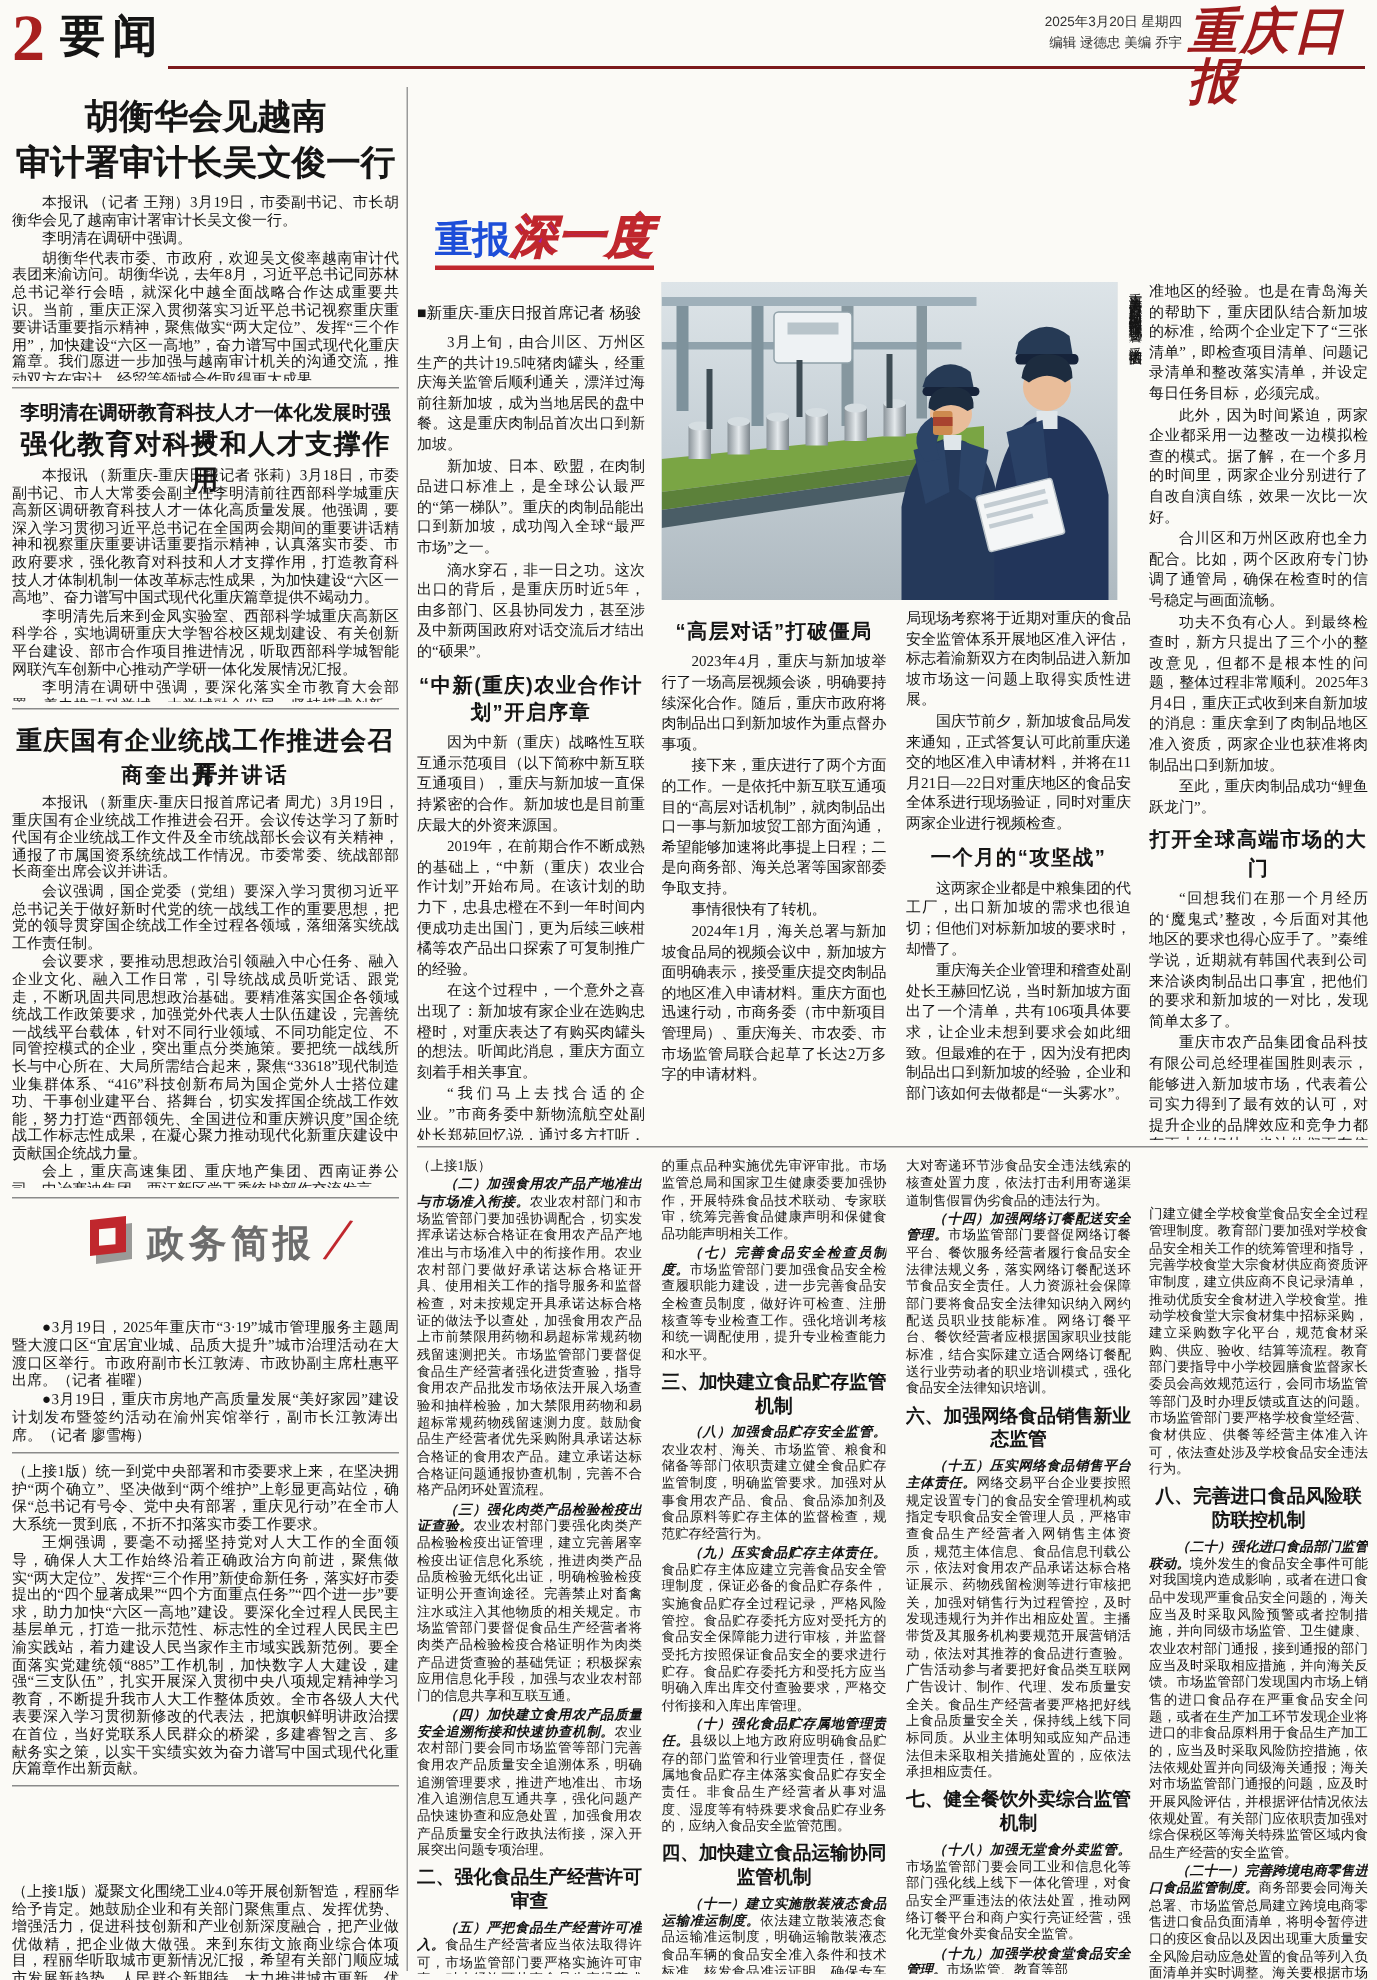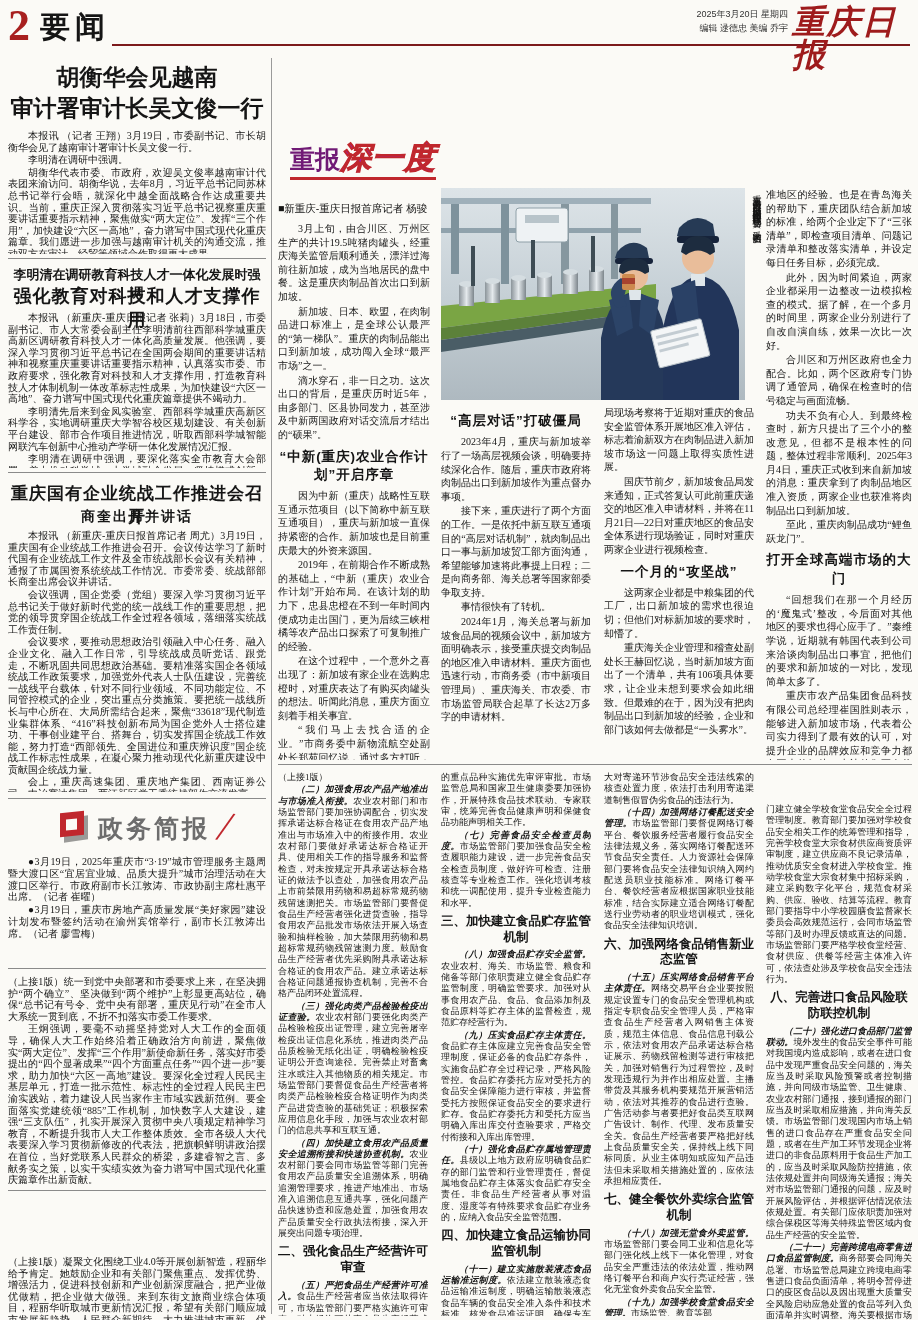--- a/index.html
+++ b/index.html
@@ -1,21 +1,21 @@
 <!DOCTYPE html>
 <html><head>
 <meta charset="utf-8">
 <style>
   html,body{margin:0;padding:0;background:#d8d6d0;}
   .page{position:relative;width:918px;height:1320px;margin:0 auto;background:#fbfaf6;
         font-family:"Liberation Serif","DejaVu Serif",serif;color:#151515;overflow:hidden;}
   .abs{position:absolute;}
   
   .pageno{font-size:44px;font-weight:bold;color:#a8201f;font-family:"Liberation Serif",serif;line-height:1;}
-  .secname{font-size:30px;font-weight:bold;font-family:Liberation Sans, sans-serif;letter-spacing:5px;line-height:1;}
+  .secname{font-size:30px;font-weight:bold;font-family:Liberation Mono, monospace;letter-spacing:5px;line-height:1;}
   .hdr-rule{height:2px;background:#7c1a1c;}
   .hdr-meta{font-size:9px;color:#333;text-align:right;line-height:1.6;font-family:"Liberation Sans",sans-serif;}
   .masthead{font-size:33px;font-weight:bold;font-style:italic;color:#9e1b1c;
             font-family:"Liberation Serif",serif;letter-spacing:2px;line-height:1;}
   
   .hrule{height:1px;background:#8a8a8a;}
   .vrule{width:1px;background:#9a9a9a;}
   
   .lt1{font-size:23px;font-weight:bold;font-family:"Liberation Sans",sans-serif;text-align:center;line-height:1.35;}
   .kicker{font-size:13px;font-weight:bold;font-family:"Liberation Sans",sans-serif;text-align:center;}
@@ -26,26 +26,26 @@
   .para{margin:0 0 1px 0;text-indent:2em;text-align:justify;}
   .para.cont{text-indent:0;}
   
   .brief-logo{display:flex;align-items:flex-start;gap:8px;}
   .cube{position:relative;width:30px;height:30px;}
   .cube .sh{position:absolute;left:4px;top:5px;width:24px;height:24px;background:#9a9a98;transform:skewY(-8deg);}
   .cube .rd{position:absolute;left:0;top:0;width:24px;height:24px;background:#c0272d;transform:skewY(-6deg);}
   .cube .wh{position:absolute;left:6px;top:7px;width:11px;height:11px;background:#fbfaf6;transform:skewY(-6deg);}
   .brief-word{font-size:25px;font-weight:bold;color:#6d6d6d;font-family:"Liberation Sans",sans-serif;letter-spacing:3px;}
   .brief-slash{color:#c0272d;font-size:24px;font-weight:bold;transform:rotate(8deg);display:inline-block;}
-  .brief-items{font-size:10px;line-height:1.18;overflow:hidden;}
+  .brief-items{font-size:10px;line-height:1.18;overflow:hidden;margin-top:24px;}
   
   .mainhead{font-size:37px;font-weight:bold;font-family:"Liberation Sans",sans-serif;text-align:center;
             line-height:1.15;letter-spacing:0px;white-space:nowrap;}
   .sdy-logo{line-height:1;white-space:nowrap;border-bottom:3px solid #c0272d;padding-bottom:4px;}
-  .sdy-a{font-size:25px;font-weight:bold;color:#701a75;font-family:"Liberation Sans",sans-serif;}
+  .sdy-a{font-size:25px;font-weight:bold;color:#1d4ed8;font-family:"Liberation Sans",sans-serif;}
   .sdy-b{font-size:31px;font-weight:bold;color:#a21caf;font-family:"Liberation Sans",sans-serif;
          -webkit-text-stroke:1px #c0272d;letter-spacing:1px;font-style:italic;}
   .byline{font-size:10.5px;font-family:"Liberation Sans",sans-serif;}
   .mcol{font-size:10px;line-height:1.36;overflow:hidden;}
   .subhead{font-size:13.5px;font-weight:bold;font-family:"Liberation Sans",sans-serif;
            text-align:center;margin:6px 0 5px 0;letter-spacing:1px;}
   .vcaption{writing-mode:vertical-rl;font-size:9px;line-height:1.25;letter-spacing:1px;overflow:hidden;}
   
   .dcol{font-size:9px;line-height:1.26;overflow:hidden;}
   .doc-h{font-size:12.5px;font-weight:bold;font-family:"Liberation Sans",sans-serif;

